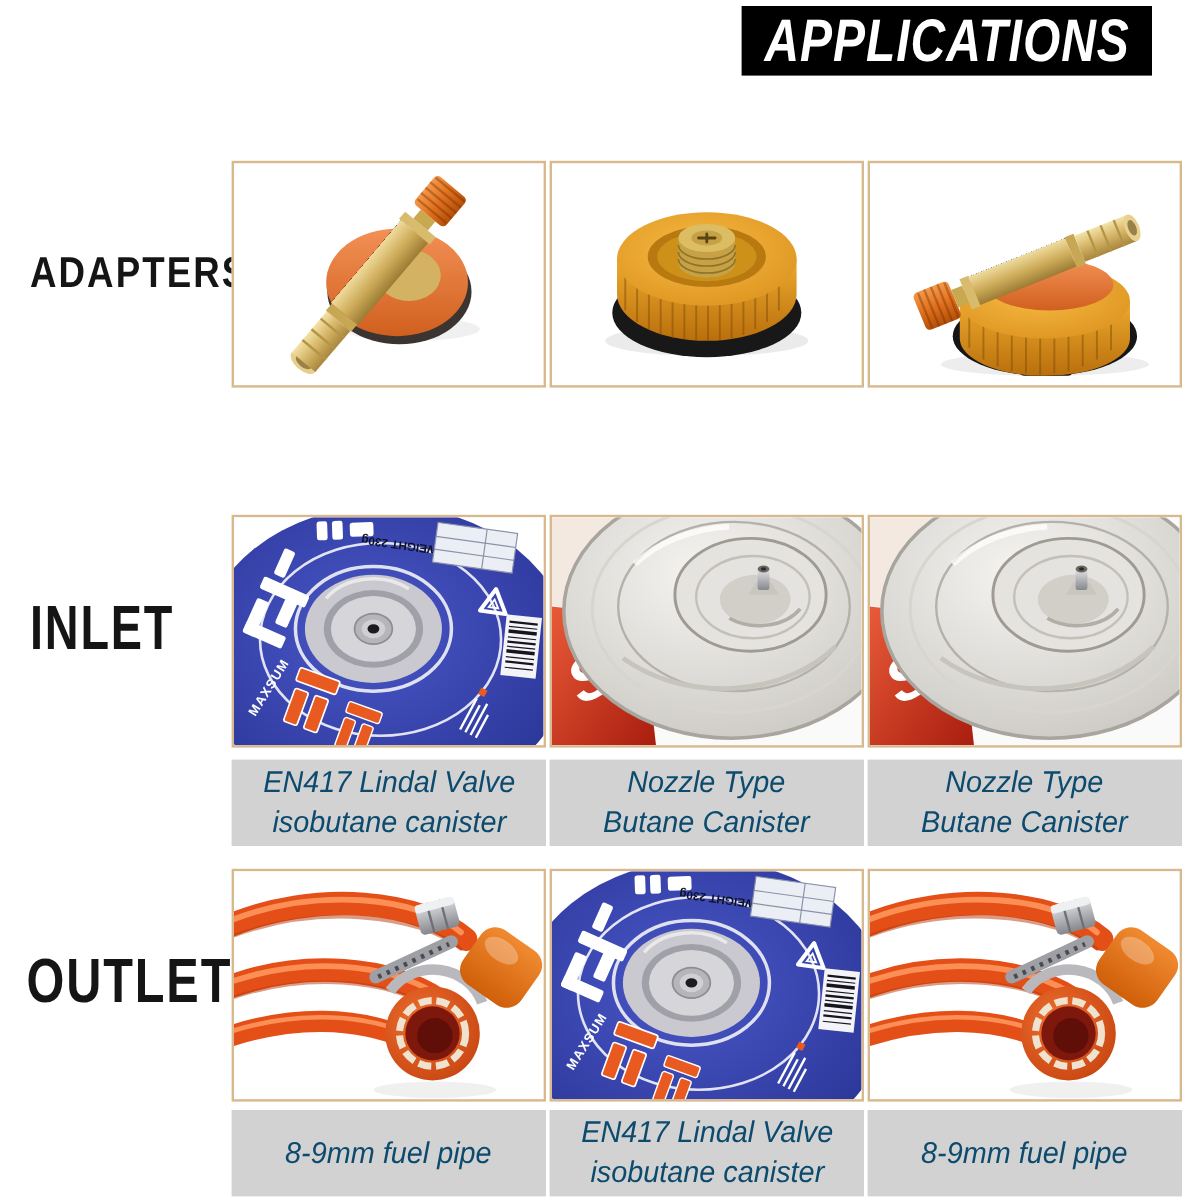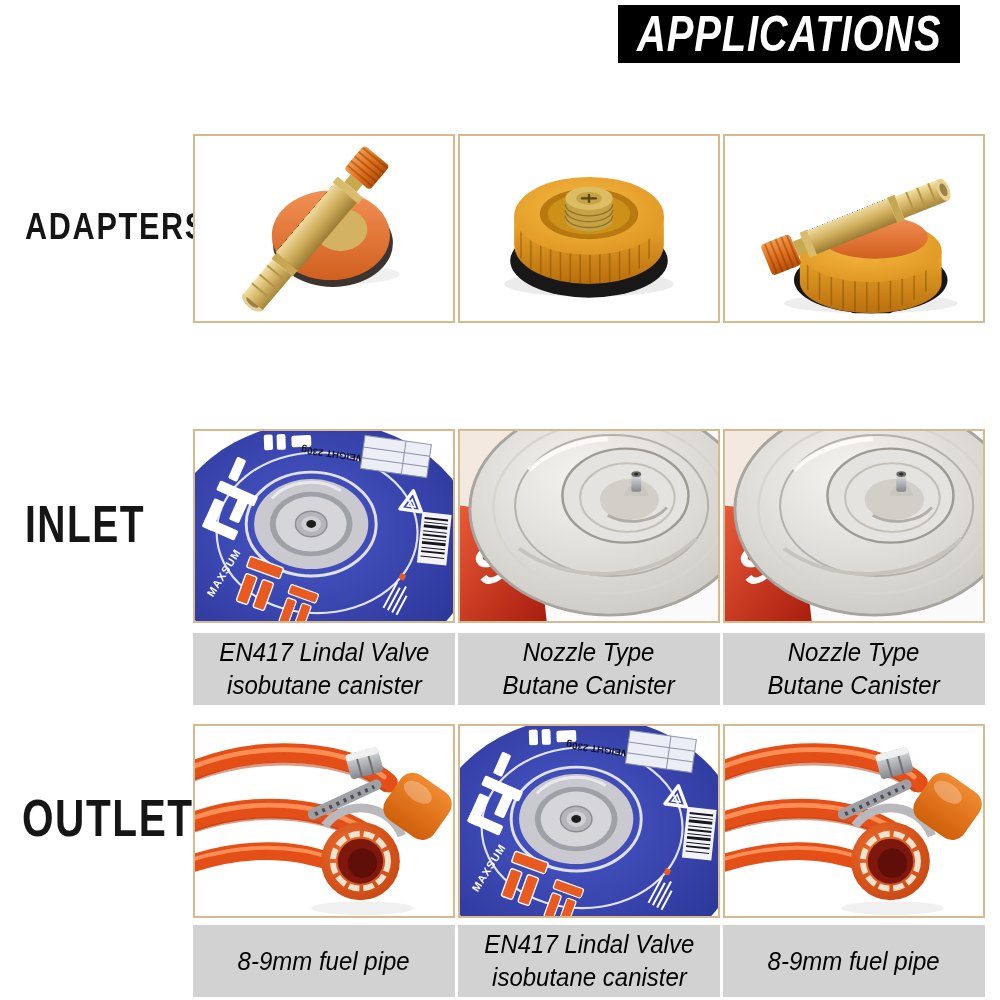--- a/index.html
+++ b/index.html
@@ -24,21 +24,21 @@
           box-sizing:border-box;overflow:hidden;}
   .photo-cell svg{display:block;width:100%;height:100%;}
   .r1{top:134px;height:189px;}
   .r2{top:429px;height:194px;}
   .r3{top:724px;height:194px;}
   .c1{left:193px;} .c2{left:458px;} .c3{left:723px;}
 
   
   .caption{position:absolute;width:262px;height:72px;background:#d2d2d2;
           display:flex;flex-direction:column;align-items:center;justify-content:center;
-          font-style:italic;font-size:25px;line-height:33px;color:#000000;text-align:center;}
+          font-style:italic;font-size:25px;line-height:33px;color:#0c4a6e;text-align:center;}
   .cap2{top:633px;} .cap3{top:925px;}
   .caption span{display:block;transform:scaleX(.96);}
 
   .defs-holder{position:absolute;width:0;height:0;overflow:hidden;}
 </style>
 </head>
 <body>
 
 <div id="canvas">
 

